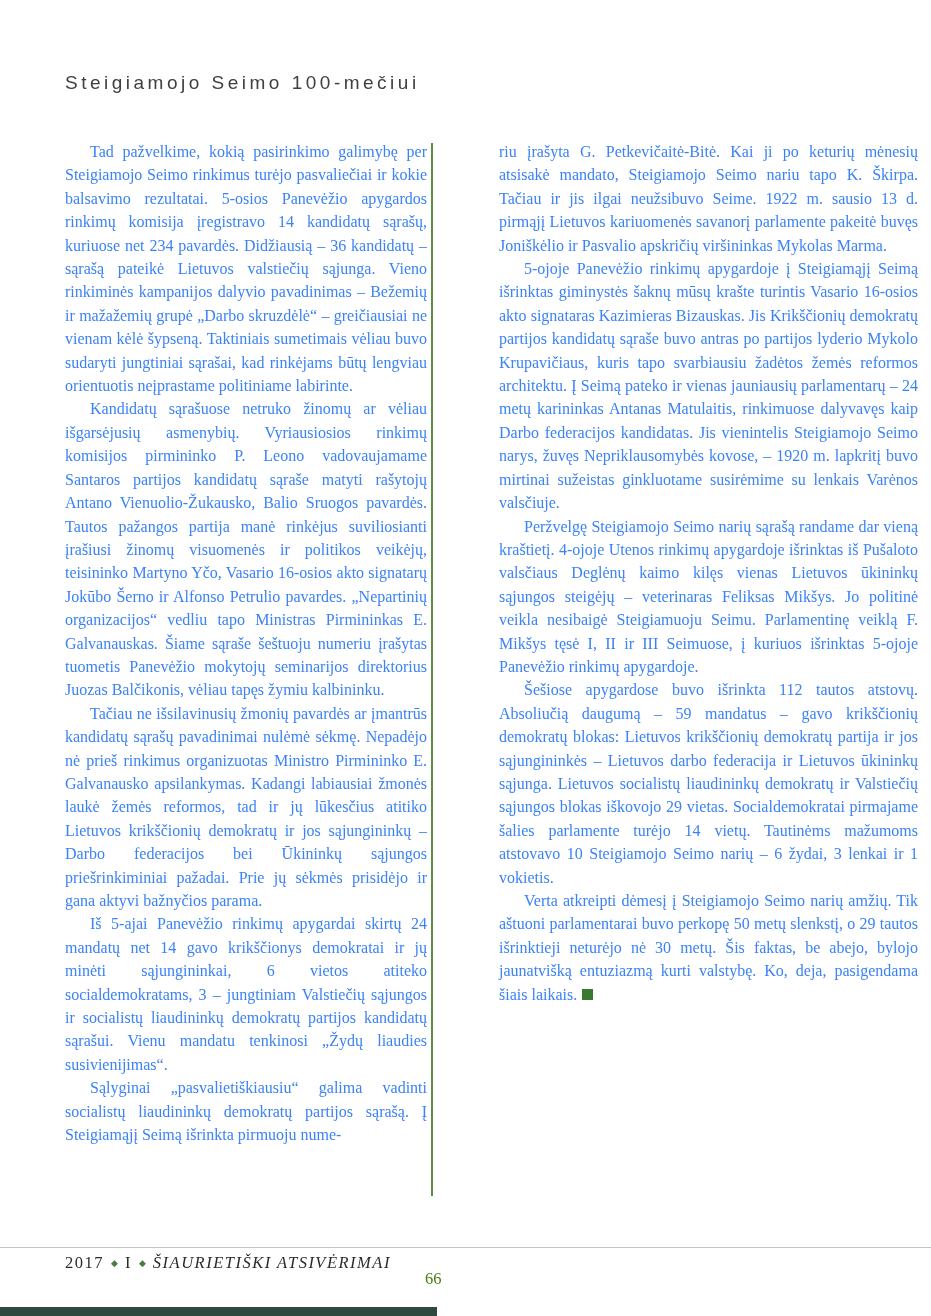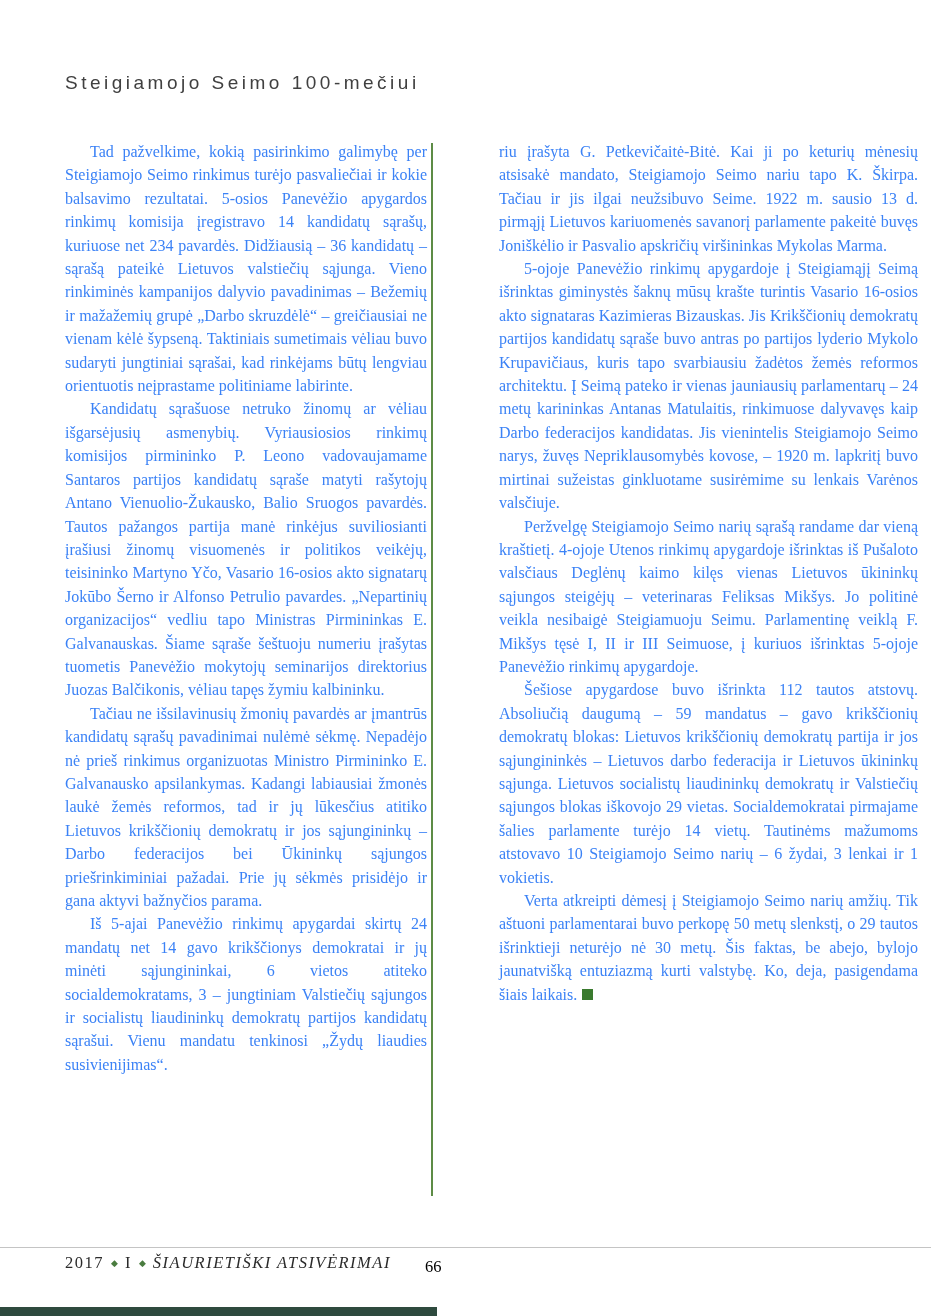--- a/index.html
+++ b/index.html
@@ -80,22 +80,22 @@
   .footer .diamond {
     color: #4a7c3f;
     font-size: 9px;
     vertical-align: 2px;
     margin: 0 7px;
     letter-spacing: 0;
   }
   .footer .page-number {
     position: absolute;
     left: 360px;
-    top: 4px;
-    color: #000000;
+    top: 16px;
+    color: #4d7c0f;
     letter-spacing: 0;
   }
   .bottom-bar {
     position: absolute;
     left: 0;
     bottom: 0;
     width: 437px;
     height: 9px;
     background: #2e4a3e;
   }
@@ -105,20 +105,21 @@
 
 <div class="page">
 
   <div class="article-header">Steigiamojo Seimo 100-mečiui</div>
 
   <div class="column column-left">
     <p class="para">Tad pažvelkime, kokią pasirinkimo galimybę per Steigiamojo Seimo rinkimus turėjo pasvaliečiai ir kokie balsavimo rezultatai. 5-osios Panevėžio apygardos rinkimų komisija įregistravo 14 kandidatų sąrašų, kuriuose net 234 pavardės. Didžiausią – 36 kandidatų – sąrašą pateikė Lietuvos valstiečių sąjunga. Vieno rinkiminės kampanijos dalyvio pavadinimas – Bežemių ir mažažemių grupė „Darbo skruzdėlė“ – greičiausiai ne vienam kėlė šypseną. Taktiniais sumetimais vėliau buvo sudaryti jungtiniai sąrašai, kad rinkėjams būtų lengviau orientuotis neįprastame politiniame labirinte.</p>
     <p class="para">Kandidatų sąrašuose netruko žinomų ar vėliau išgarsėjusių asmenybių. Vyriausiosios rinkimų komisijos pirmininko P. Leono vadovaujamame Santaros partijos kandidatų sąraše matyti rašytojų Antano Vienuolio-Žukausko, Balio Sruogos pavardės. Tautos pažangos partija manė rinkėjus suviliosianti įrašiusi žinomų visuomenės ir politikos veikėjų, teisininko Martyno Yčo, Vasario 16-osios akto signatarų Jokūbo Šerno ir Alfonso Petrulio pavardes. „Nepartinių organizacijos“ vedliu tapo Ministras Pirmininkas E. Galvanauskas. Šiame sąraše šeštuoju numeriu įrašytas tuometis Panevėžio mokytojų seminarijos direktorius Juozas Balčikonis, vėliau tapęs žymiu kalbininku.</p>
     <p class="para">Tačiau ne išsilavinusių žmonių pavardės ar įmantrūs kandidatų sąrašų pavadinimai nulėmė sėkmę. Nepadėjo nė prieš rinkimus organizuotas Ministro Pirmininko E. Galvanausko apsilankymas. Kadangi labiausiai žmonės laukė žemės reformos, tad ir jų lūkesčius atitiko Lietuvos krikščionių demokratų ir jos sąjungininkų – Darbo federacijos bei Ūkininkų sąjungos priešrinkiminiai pažadai. Prie jų sėkmės prisidėjo ir gana aktyvi bažnyčios parama.</p>
     <p class="para">Iš 5-ajai Panevėžio rinkimų apygardai skirtų 24 mandatų net 14 gavo krikščionys demokratai ir jų minėti sąjungininkai, 6 vietos atiteko socialdemokratams, 3 – jungtiniam Valstiečių sąjungos ir socialistų liaudininkų demokratų partijos kandidatų sąrašui. Vienu mandatu tenkinosi „Žydų liaudies susivienijimas“.</p>
+    <p class="para">Sąlyginai „pasvalietiškiausiu“ galima vadinti socialistų liaudininkų demokratų partijos sąrašą. Į Steigiamąjį Seimą išrinkta pirmuoju nume-</p>
   </div>
 
   <div class="col-divider"></div>
 
   <div class="column column-right">
     <p class="para no-indent">riu įrašyta G. Petkevičaitė-Bitė. Kai ji po keturių mėnesių atsisakė mandato, Steigiamojo Seimo nariu tapo K. Škirpa. Tačiau ir jis ilgai neužsibuvo Seime. 1922 m. sausio 13 d. pirmąjį Lietuvos kariuomenės savanorį parlamente pakeitė buvęs Joniškėlio ir Pasvalio apskričių viršininkas Mykolas Marma.</p>
     <p class="para">5-ojoje Panevėžio rinkimų apygardoje į Steigiamąjį Seimą išrinktas giminystės šaknų mūsų krašte turintis Vasario 16-osios akto signataras Kazimieras Bizauskas. Jis Krikščionių demokratų partijos kandidatų sąraše buvo antras po partijos lyderio Mykolo Krupavičiaus, kuris tapo svarbiausiu žadėtos žemės reformos architektu. Į Seimą pateko ir vienas jauniausių parlamentarų – 24 metų karininkas Antanas Matulaitis, rinkimuose dalyvavęs kaip Darbo federacijos kandidatas. Jis vienintelis Steigiamojo Seimo narys, žuvęs Nepriklausomybės kovose, – 1920 m. lapkritį buvo mirtinai sužeistas ginkluotame susirėmime su lenkais Varėnos valsčiuje.</p>
     <p class="para">Peržvelgę Steigiamojo Seimo narių sąrašą randame dar vieną kraštietį. 4-ojoje Utenos rinkimų apygardoje išrinktas iš Pušaloto valsčiaus Deglėnų kaimo kilęs vienas Lietuvos ūkininkų sąjungos steigėjų – veterinaras Feliksas Mikšys. Jo politinė veikla nesibaigė Steigiamuoju Seimu. Parlamentinę veiklą F. Mikšys tęsė I, II ir III Seimuose, į kuriuos išrinktas 5-ojoje Panevėžio rinkimų apygardoje.</p>
     <p class="para">Šešiose apygardose buvo išrinkta 112 tautos atstovų. Absoliučią daugumą – 59 mandatus – gavo krikščionių demokratų blokas: Lietuvos krikščionių demokratų partija ir jos sąjungininkės – Lietuvos darbo federacija ir Lietuvos ūkininkų sąjunga. Lietuvos socialistų liaudininkų demokratų ir Valstiečių sąjungos blokas iškovojo 29 vietas. Socialdemokratai pirmajame šalies parlamente turėjo 14 vietų. Tautinėms mažumoms atstovavo 10 Steigiamojo Seimo narių – 6 žydai, 3 lenkai ir 1 vokietis.</p>
     <p class="para"><span>Verta atkreipti dėmesį į Steigiamojo Seimo narių amžių. Tik aštuoni parlamentarai buvo perkopę 50 metų slenkstį, o 29 tautos išrinktieji neturėjo nė 30 metų. Šis faktas, be abejo, bylojo jaunatvišką entuziazmą kurti valstybę. Ko, deja, pasigendama šiais laikais.</span><span class="end-mark"></span></p>

